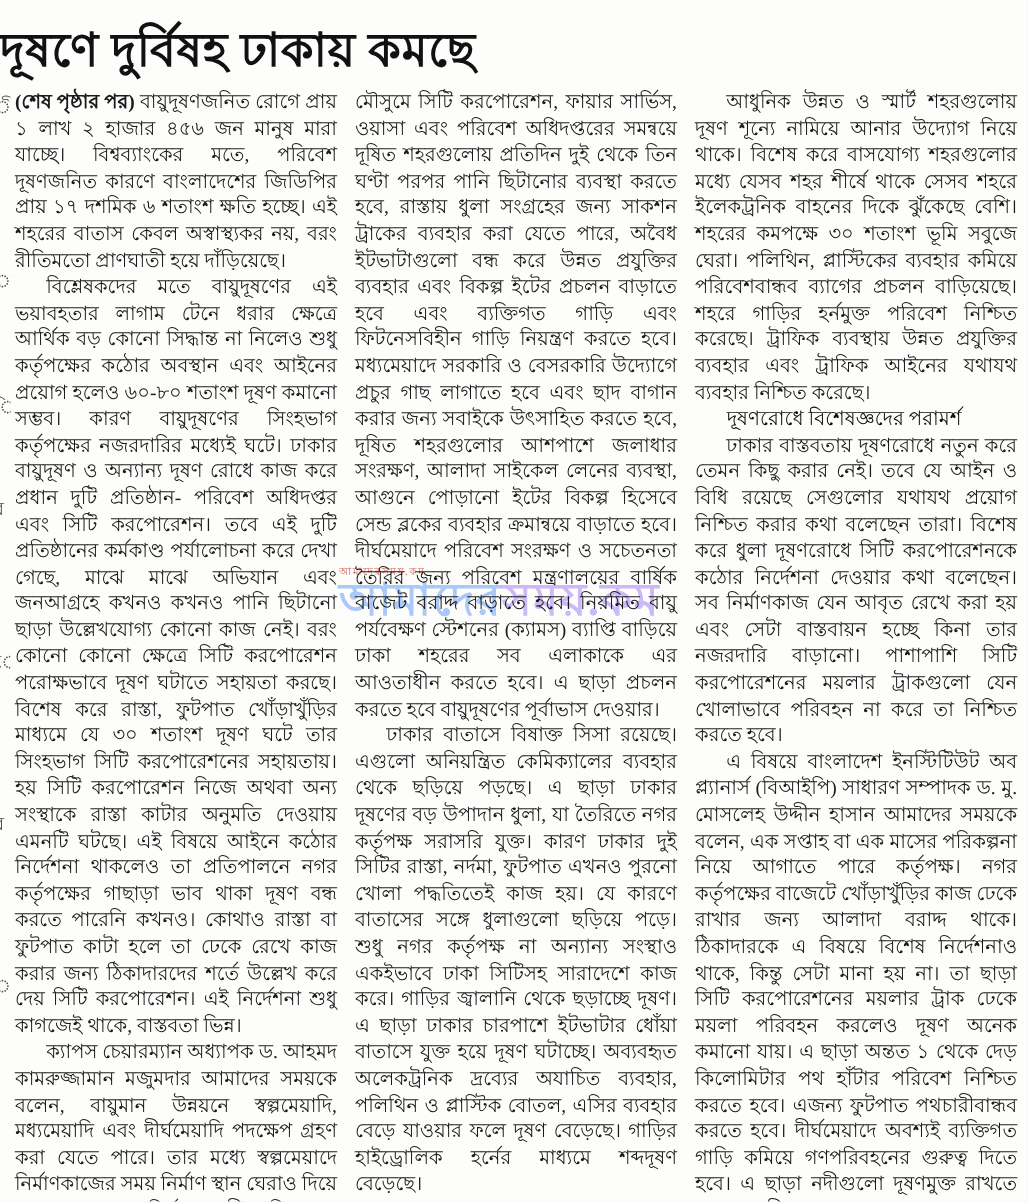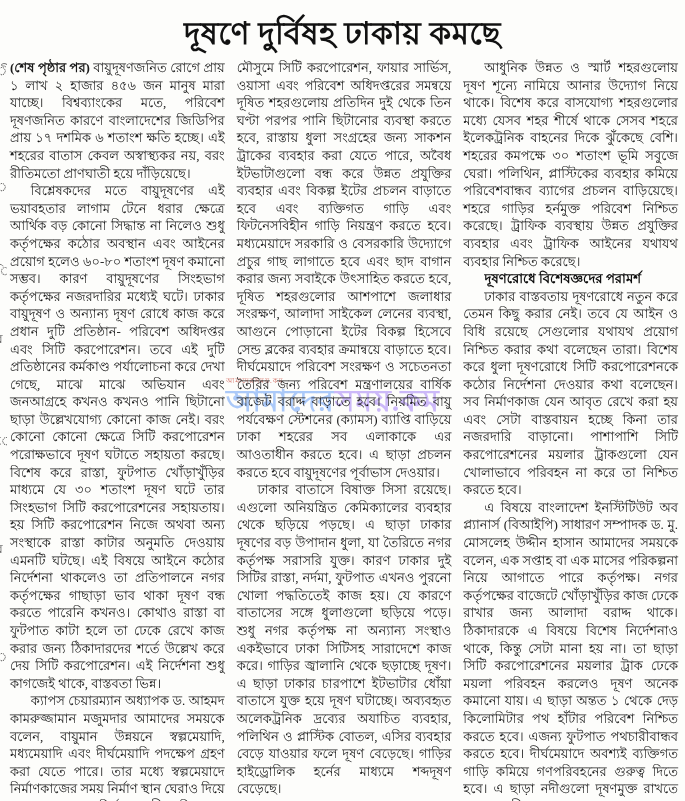--- a/index.html
+++ b/index.html
@@ -9,38 +9,38 @@
     background:#fdfdfb;color:#151515;overflow:hidden;
   }
   
   .top-strip{
     position:absolute;top:0;left:0;right:0;height:13px;overflow:hidden;
     display:flex;justify-content:space-between;
     padding:0 14px 0 10px;box-sizing:border-box;
     font-size:13px;line-height:15px;color:#2b2b2b;white-space:nowrap;
   }
   .headline{
-    margin:17px 0 6px 0;text-align:center;
+    margin:17px 0 6px 0;text-align:left;
     font-size:31px;line-height:34px;font-weight:600;color:#111;
     letter-spacing:0.5px;
   }
   .columns{
     display:flex;gap:12px;padding:2px 7px 0 10px;box-sizing:border-box;
     position:relative;z-index:2;
   }
   .col{flex:1 1 0;min-width:0;}
   .para{
     margin:0;text-align:justify;
     font-size:13px;line-height:17.6px;color:#1a1a1a;
     word-break:break-word;
   }
   .para.indent{text-indent:1.6em;}
   .lead-bold{font-weight:bold;}
   .subhead{
-    margin:0;font-size:13.2px;line-height:17.6px;font-weight:bold;
+    margin:0;font-size:13.2px;line-height:17.6px;font-weight:normal;
     color:#0e0e0e;text-indent:1.6em;text-align:left;
   }
   
   .watermark{
     position:absolute;left:226px;top:377px;width:196px;z-index:1;
     pointer-events:none;
   }
   .wm-small{
     font-size:7px;line-height:8px;color:#c0392b;opacity:.8;
     letter-spacing:1px;

